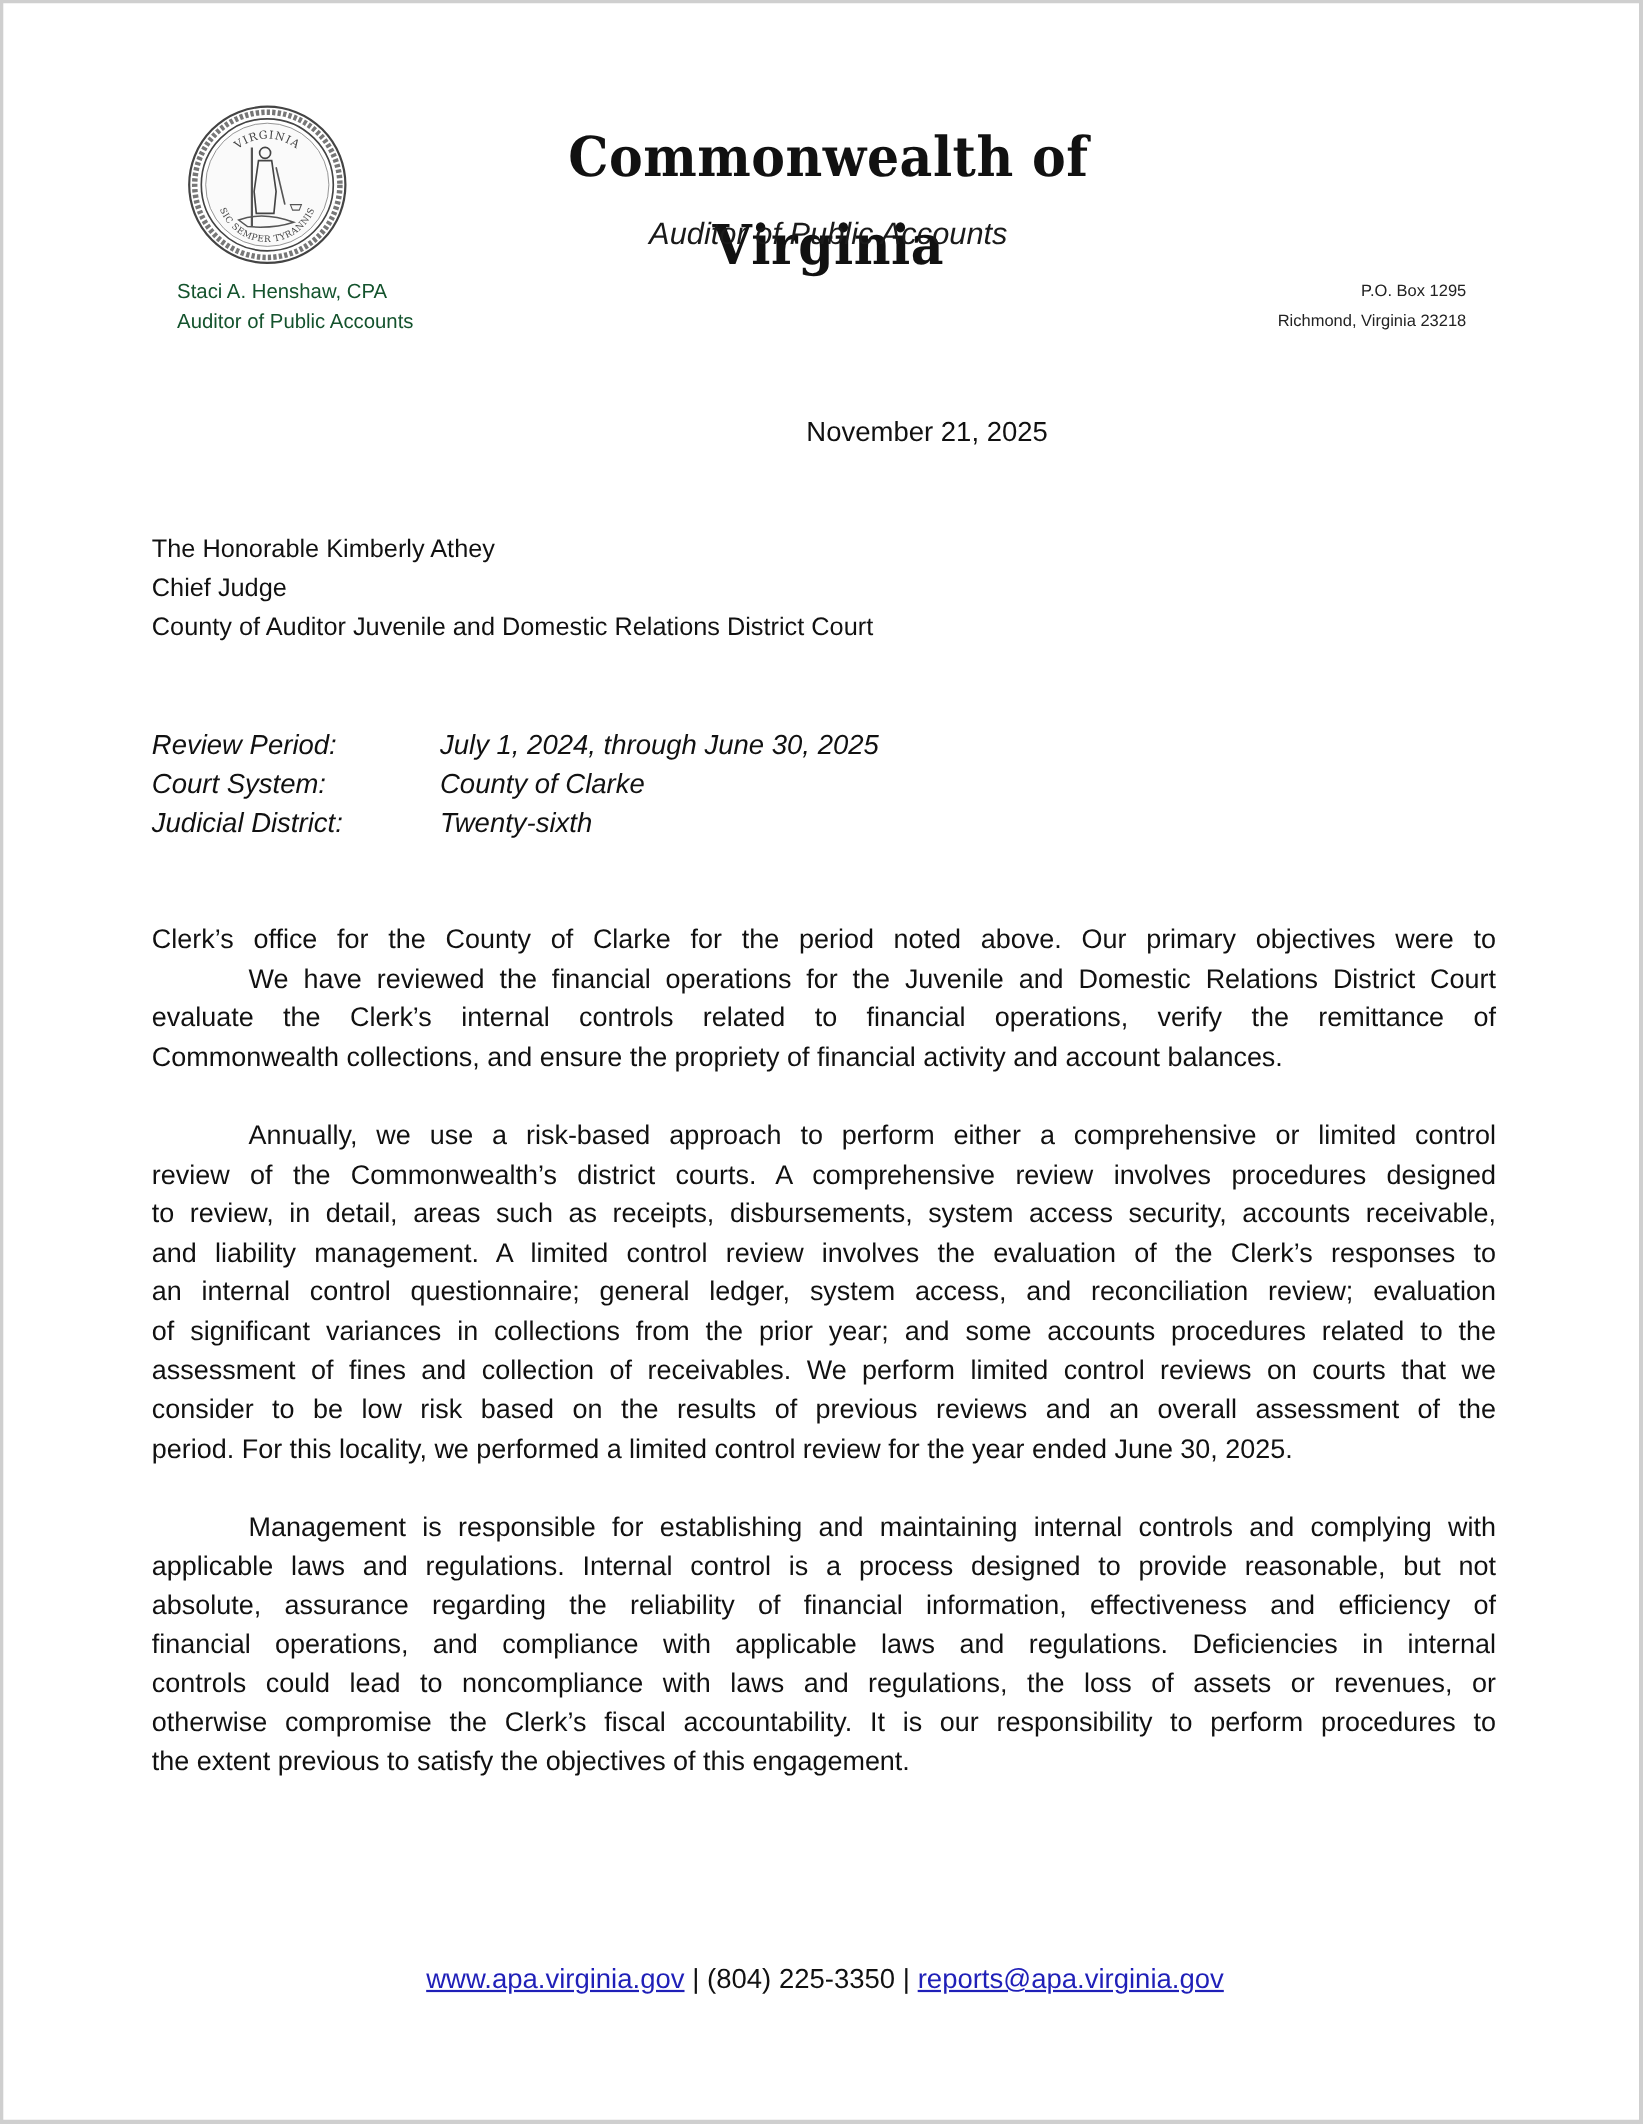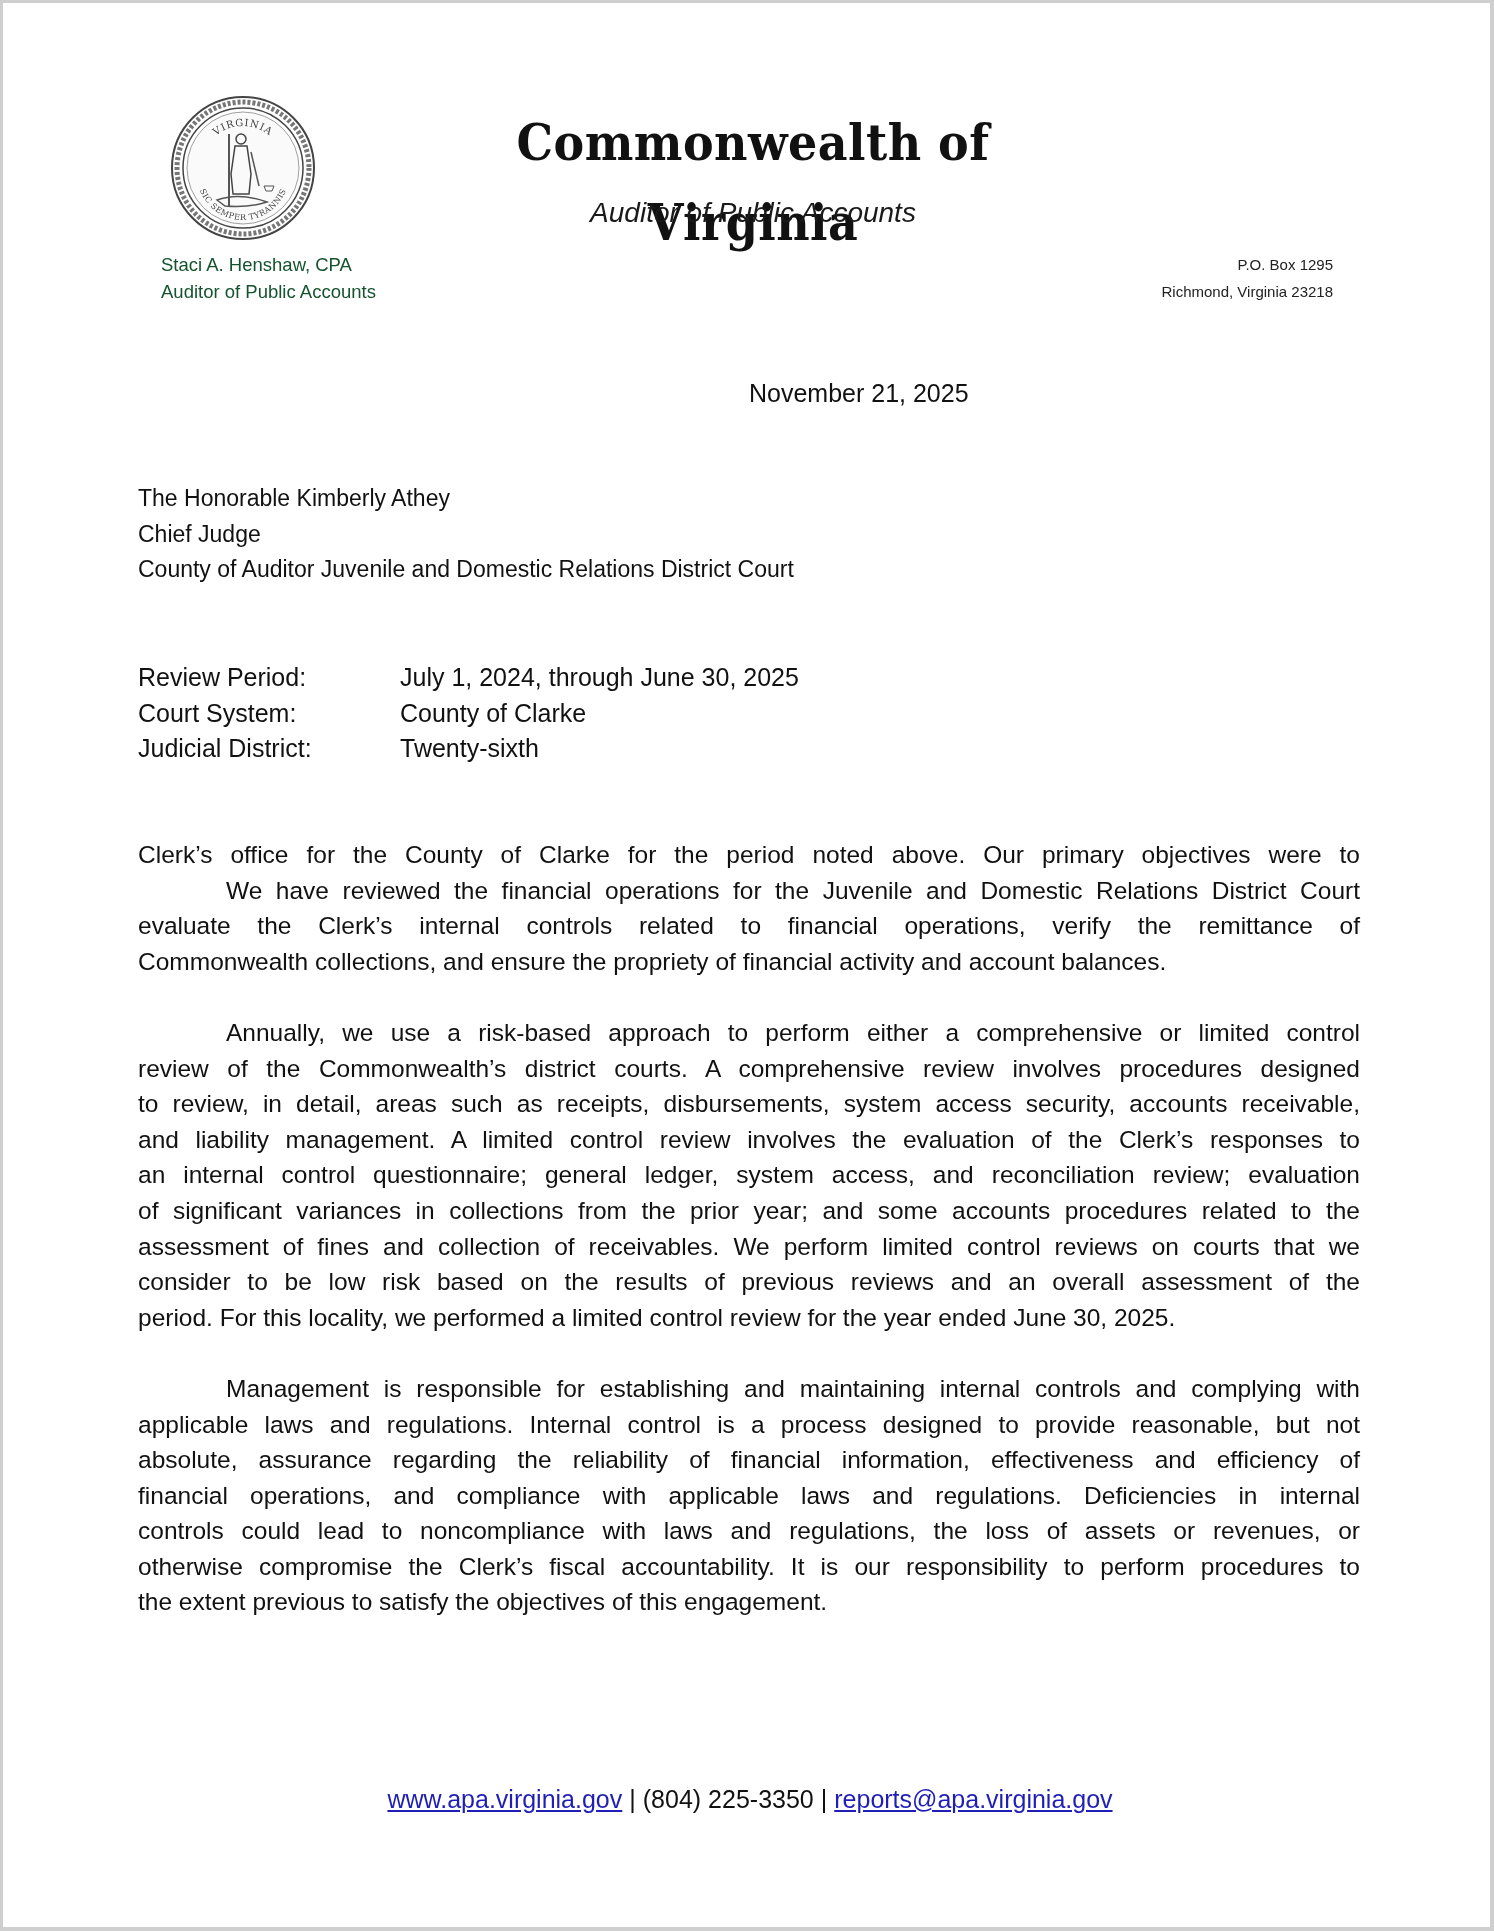--- a/index.html
+++ b/index.html
@@ -5,25 +5,25 @@
   html, body { margin: 0; padding: 0; background: #ffffff; }
   body { width: 1494px; height: 1931px; position: relative; overflow: hidden; font-family: "Liberation Sans", sans-serif; color: #111111; }
   .page { position: absolute; left: 0; top: 0; width: 1494px; height: 1931px; box-sizing: border-box; border: 3px solid #cfcfcf; border-right-width: 4px; border-bottom-width: 4px; background: #ffffff; }
   .abs { position: absolute; }
   .seal { left: 166px; top: 91px; width: 148px; height: 148px; }
   .title { left: 380px; top: 100px; width: 740px; text-align: center; font-family: "DejaVu Serif", "Liberation Serif", serif; font-weight: bold; font-size: 50px; letter-spacing: 0.5px; line-height: 80px; color: #111; transform: scaleX(0.92); transform-origin: center; }
   .subtitle { left: 380px; top: 190px; width: 740px; text-align: center; font-style: italic; font-size: 28px; line-height: 40px; color: #1a1a1a; }
   .hdr-left { left: 158px; top: 248px; font-size: 18.5px; line-height: 27px; color: #14532d; }
   .hdr-right { right: 157px; top: 248px; text-align: right; font-size: 15px; line-height: 27px; color: #222; }
   .hdr-left div, .hdr-right div { white-space: nowrap; }
-  .date { left: 730px; top: 372px; font-size: 25px; line-height: 36px; white-space: nowrap; margin-left: 16px; }
+  .date { left: 730px; top: 372px; font-size: 25px; line-height: 36px; white-space: nowrap; }
   .addr { left: 135px; top: 478px; font-size: 23px; line-height: 35.6px; }
   .addr div { white-space: nowrap; }
   .meta { left: 135px; top: 657px; font-size: 25px; line-height: 35.6px; }
-  .meta-row { display: flex; white-space: nowrap; }
+  .meta-row { display: flex; white-space: nowrap; font-style: italic; }
   .meta-label { width: 262px; }
   .body { left: 135px; top: 834px; width: 1222px; font-size: 24.5px; line-height: 35.6px; }
   .para { margin: 0 0 35.6px 0; }
   .line { display: block; white-space: nowrap; text-align: justify; text-align-last: justify; height: 35.6px; overflow: visible; }
   .line.last { text-align-last: left; }
   .line.first { padding-left: 88px; }
   .footer { left: 0; top: 1778px; width: 1494px; text-align: center; font-size: 25px; line-height: 36px; white-space: nowrap; color: #111; }
   .footer a { color: #1f1fb8; text-decoration: underline; }
   .sep { padding: 0 7px; }
 </style>

